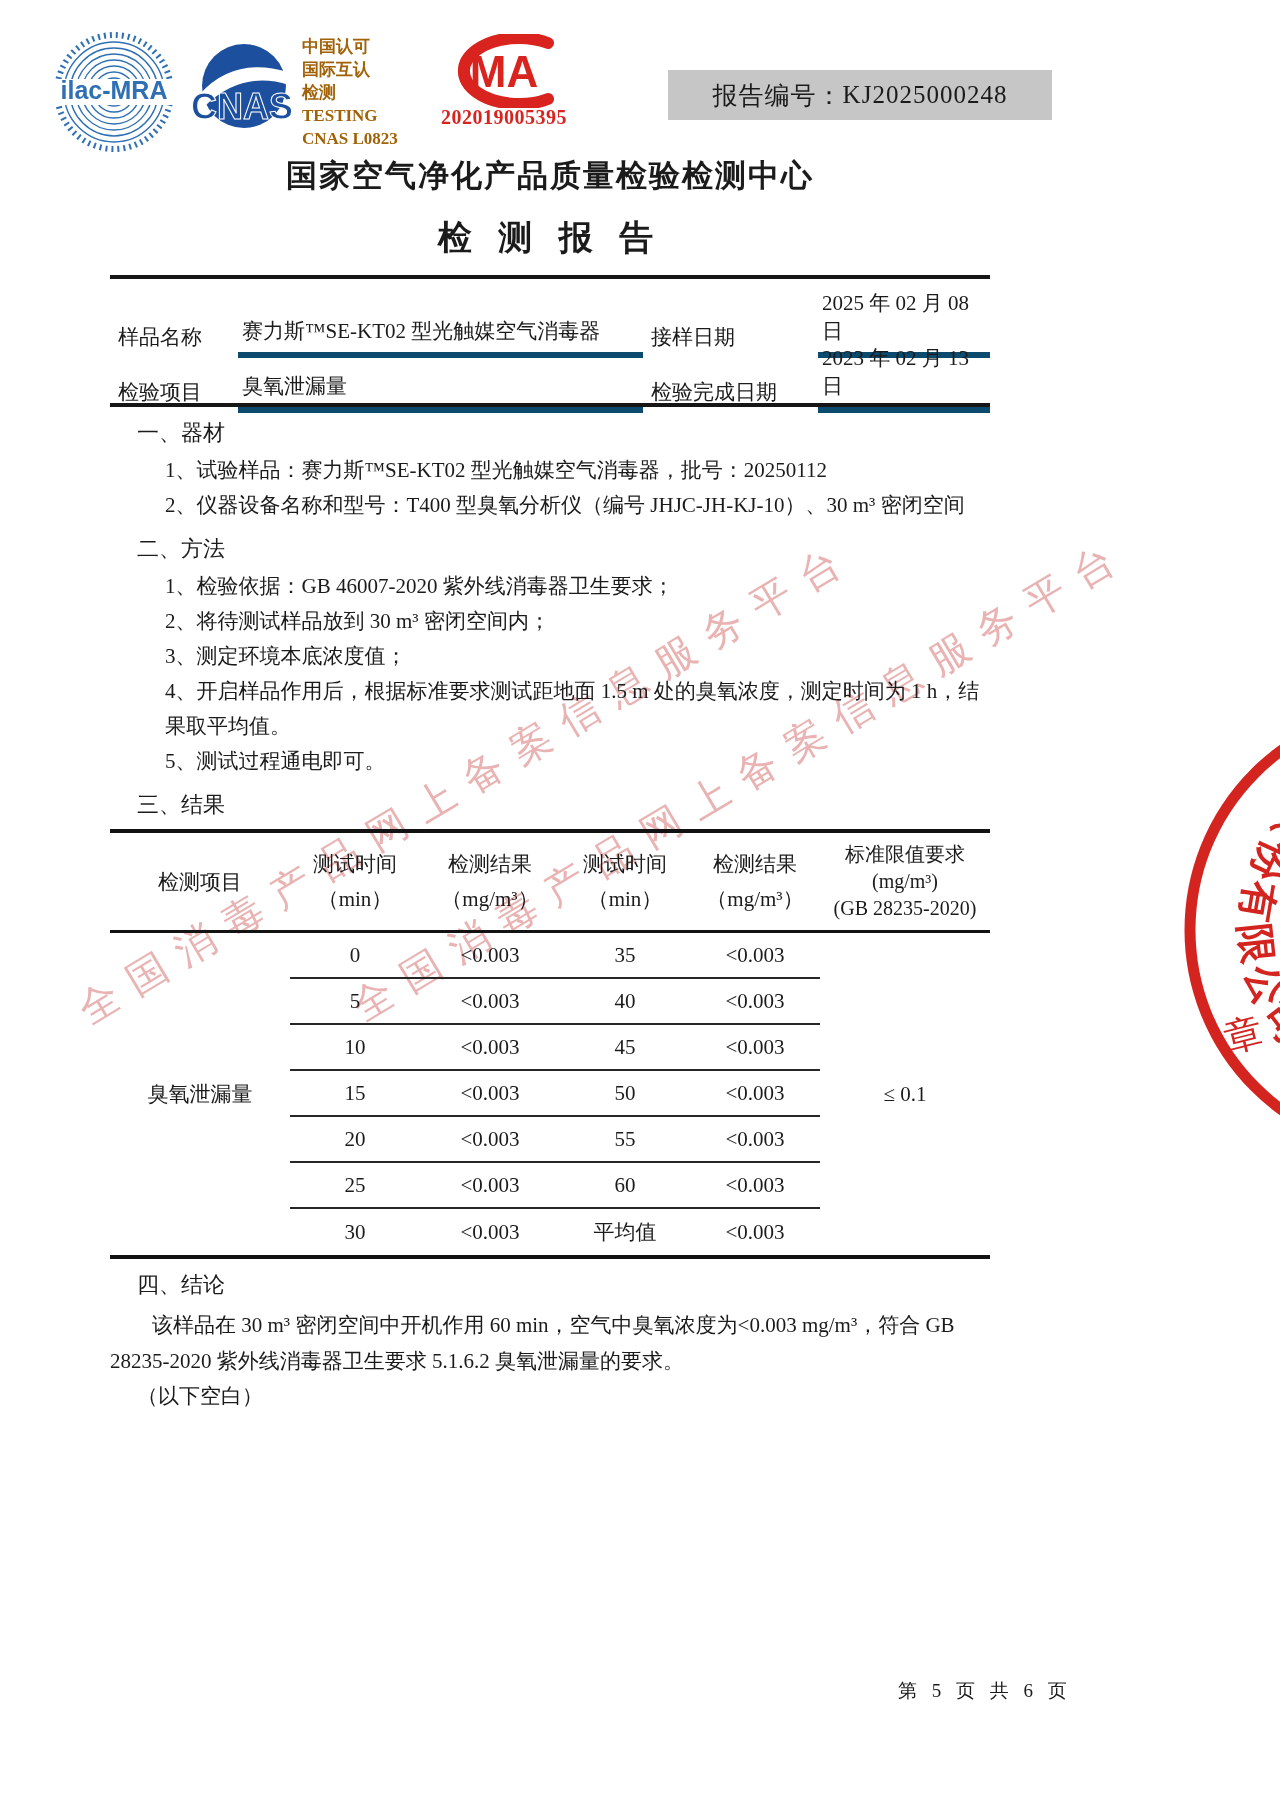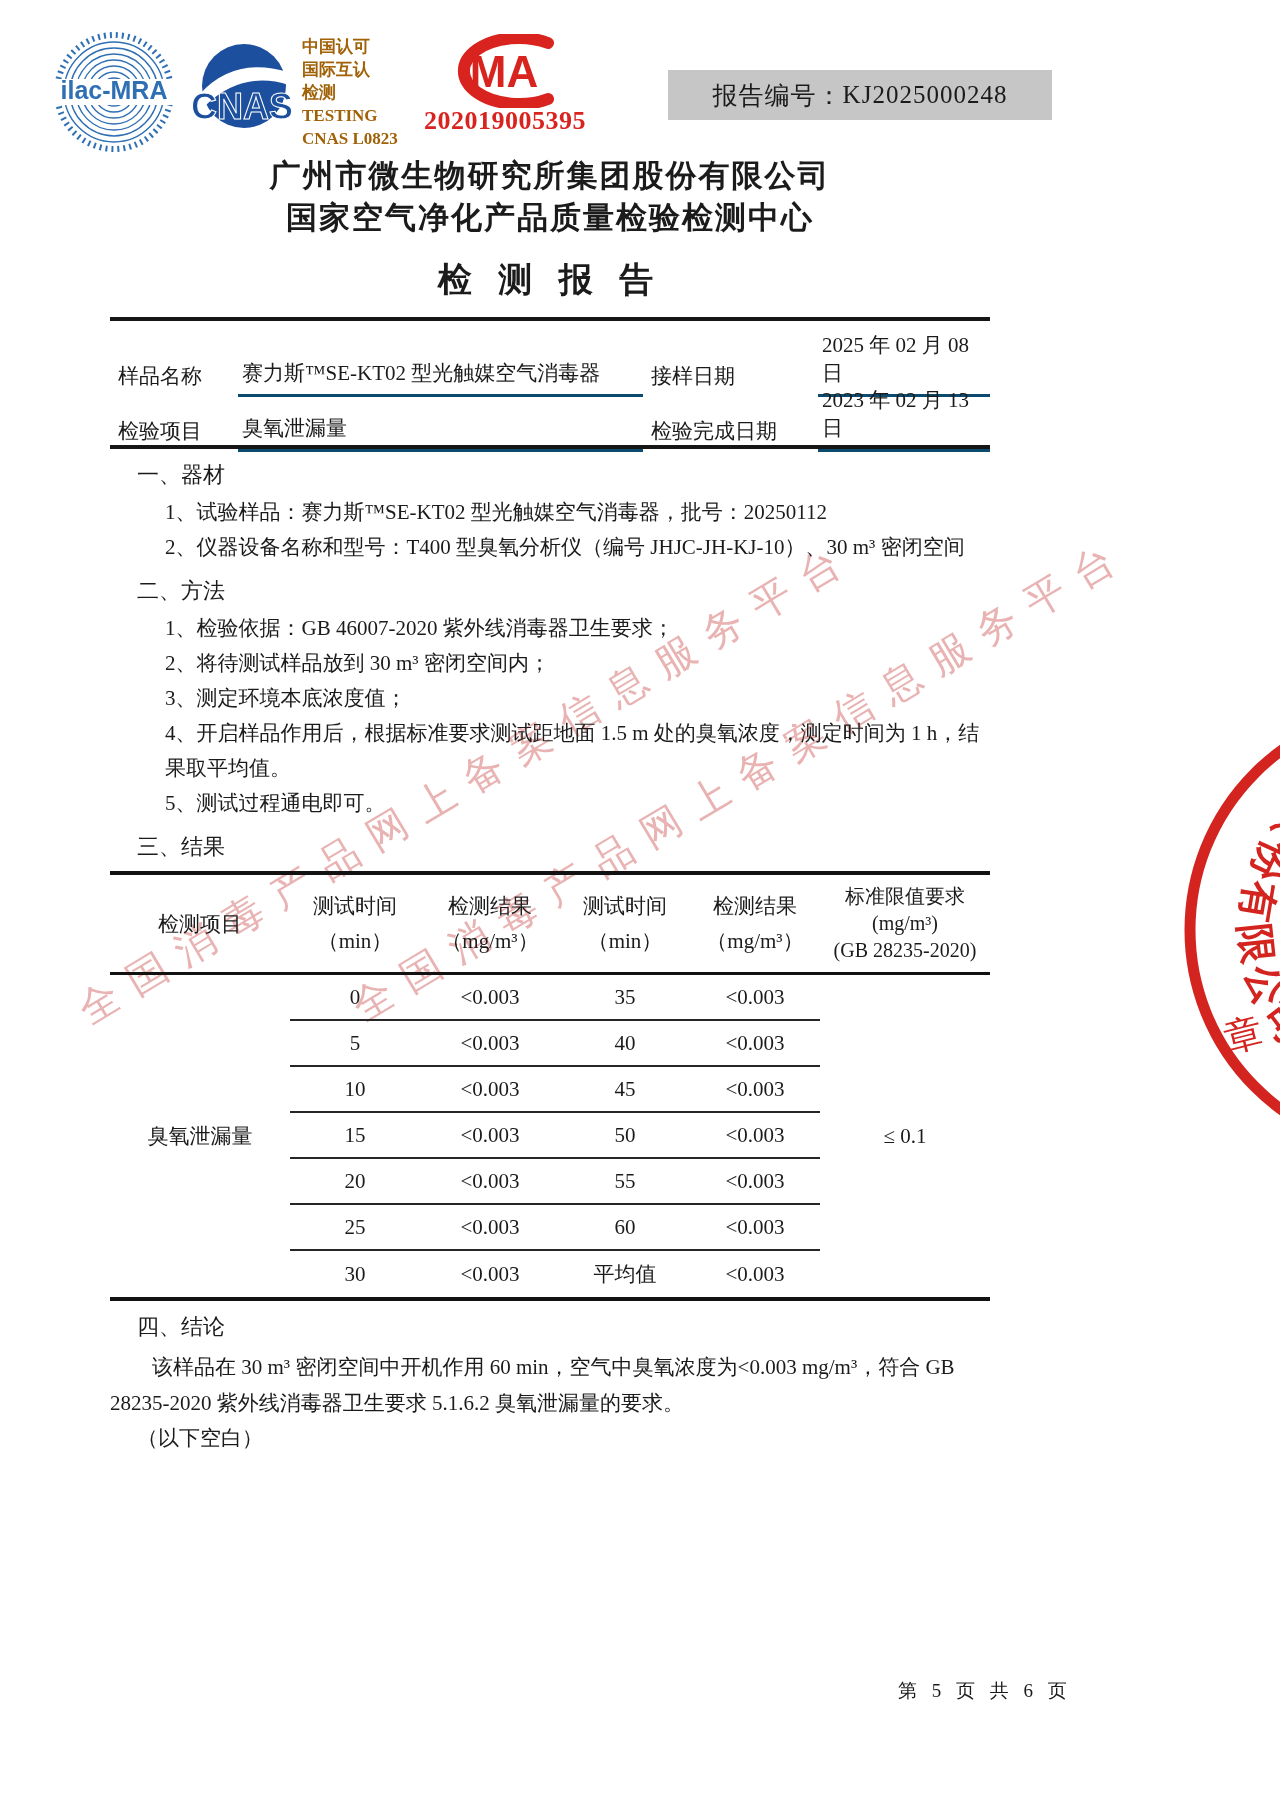--- a/index.html
+++ b/index.html
@@ -10,29 +10,29 @@
   .report-no-band{
     position:absolute;top:70px;left:668px;width:384px;height:50px;background:#c6c6c6;
     display:flex;align-items:center;justify-content:center;font-size:25px;letter-spacing:1px;
   }
   .logo-ilac{position:absolute;top:28px;left:52px;}
   .logo-cnas{position:absolute;top:40px;left:186px;}
   .cnas-caption{position:absolute;top:36px;left:302px;color:#a16207;font-weight:bold;
     font-size:17px;line-height:1.35;}
   .logo-cma{position:absolute;top:34px;left:428px;}
   .cma-number{position:absolute;top:106px;left:424px;width:160px;text-align:center;
-    color:#d8231f;font-weight:bold;font-size:26px;letter-spacing:0.5px;}
+    color:#d8231f;font-weight:bold;font-size:20px;letter-spacing:0.5px;}
   .content{position:absolute;left:110px;top:155px;width:880px;}
   .org-line{font-size:31px;font-weight:bold;text-align:center;letter-spacing:2px;}
   .org-line2{}
   .doc-title{font-size:34px;font-weight:bold;text-align:center;letter-spacing:9px;margin-top:18px;}
   .rule{border-top:4px solid #161616;margin-top:14px;}
   .info-row{display:grid;grid-template-columns:128px 405px 175px 1fr;align-items:end;padding-top:10px;height:45px;}
   .info-label{font-size:21px;padding-left:8px;padding-bottom:7px;}
-  .info-value{font-size:21px;border-bottom:3px solid #0c4a6e;padding:0 4px 7px 4px;}
+  .info-value{font-size:21px;border-bottom:6px solid #0c4a6e;padding:0 4px 7px 4px;}
   .sec-heading{font-size:22px;margin:10px 0 4px 27px;line-height:32px;}
   .sec-item{font-size:21px;line-height:35px;margin-left:55px;}
   .rtable{
     display:grid;grid-template-columns:180px 130px 140px 130px 130px 170px;
     grid-template-rows:100px repeat(7,46px);
     border-top:4px solid #121212;border-bottom:4px solid #121212;margin-top:8px;
   }
   .hcell{border-bottom:3px solid #121212;display:flex;flex-direction:column;
     justify-content:center;align-items:center;gap:7px;font-size:21px;}
   .hcell span{display:block;}
@@ -93,21 +93,20 @@
 </svg>
 <div class="cma-number">202019005395</div>
 
 <div class="report-no-band">
   <span>报告编号：</span>
     <span>KJ2025000248</span>
 </div>
 
 <div class="content">
 
-  <div class="org-line">广州市微生物研究所集团股份有限公司</div>
   <div class="org-line org-line2">国家空气净化产品质量检验检测中心</div>
   <div class="doc-title">检 测 报 告</div>
 
   <div class="rule"></div>
 
   <div class="info-row">
     <div class="info-label">样品名称</div>
     <div class="info-value">赛力斯™SE-KT02 型光触媒空气消毒器</div>
     <div class="info-label">接样日期</div>
     <div class="info-value">2025 年 02 月 08 日</div>

